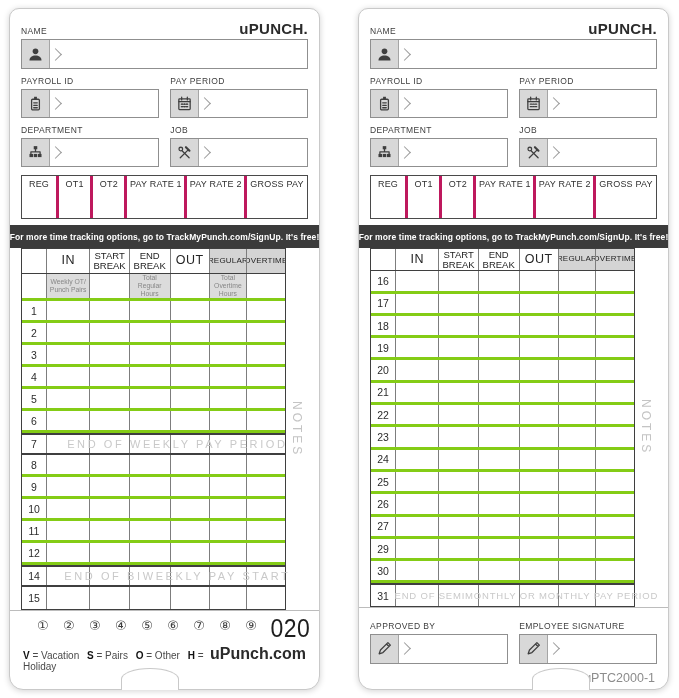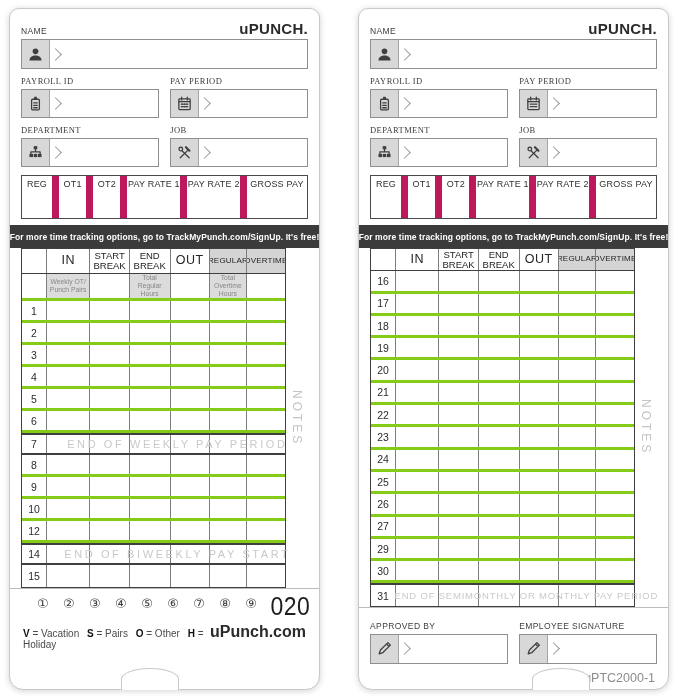--- a/index.html
+++ b/index.html
@@ -32,28 +32,28 @@
   .field.small{height:29px;}
   .iconbox{
     width:27px;background:#d8d8d8;border-right:1px solid #a5a5a5;
     display:flex;align-items:center;justify-content:center;flex:none;
   }
   .iconbox svg{width:17px;height:17px;}
   .chev{
     width:8px;height:8px;border-top:1.5px solid #9a9a9a;border-right:1.5px solid #9a9a9a;
     transform:rotate(45deg);align-self:center;margin-left:1px;flex:none;
   }
-  .two-col{display:flex;justify-content:space-between;margin-top:7px;font-family:Liberation Serif, serif;}
+  .two-col{display:flex;justify-content:space-between;margin-top:7px;}
   .two-col .col{width:48%;}
 
   .paytable{
     display:flex;border:1.5px solid #4a4a4a;height:44px;margin-top:8px;box-sizing:border-box;
   }
   .paycell{
-    border-right:7px solid #be185d;display:flex;justify-content:center;align-items:flex-start;
+    border-right:3px solid #be185d;display:flex;justify-content:center;align-items:flex-start;
     padding-top:3px;font-size:9px;color:#2f2f2f;box-sizing:border-box;letter-spacing:.2px;
   }
   .paycell:last-child{border-right:none;}
   .pc0{width:13%}.pc1{width:12%}.pc2{width:12%}.pc3{width:21%}.pc4{width:21%}.pc5{width:21%}
 
   .banner{
     margin:6px -11px 0;height:23px;background:#3b3b3b;color:#fff;
     display:flex;align-items:center;justify-content:center;
     font-size:8.5px;font-weight:bold;white-space:nowrap;letter-spacing:.1px;
   }
@@ -310,20 +310,29 @@
         <div class="trow">
           <div class="tcell c0 numcell">10</div>
           <div class="tcell c1"></div>
           <div class="tcell c2"></div>
           <div class="tcell c3"></div>
           <div class="tcell c4"></div>
           <div class="tcell c5"></div>
           <div class="tcell c6"></div>
         </div>
         <div class="trow">
+          <div class="tcell c0 numcell">11</div>
+          <div class="tcell c1"></div>
+          <div class="tcell c2"></div>
+          <div class="tcell c3"></div>
+          <div class="tcell c4"></div>
+          <div class="tcell c5"></div>
+          <div class="tcell c6"></div>
+        </div>
+        <div class="trow">
           <div class="tcell c0 numcell">12</div>
           <div class="tcell c1"></div>
           <div class="tcell c2"></div>
           <div class="tcell c3"></div>
           <div class="tcell c4"></div>
           <div class="tcell c5"></div>
           <div class="tcell c6"></div>
         </div>
         <div class="trow wm-row">
           <div class="tcell c0 numcell">14</div>

